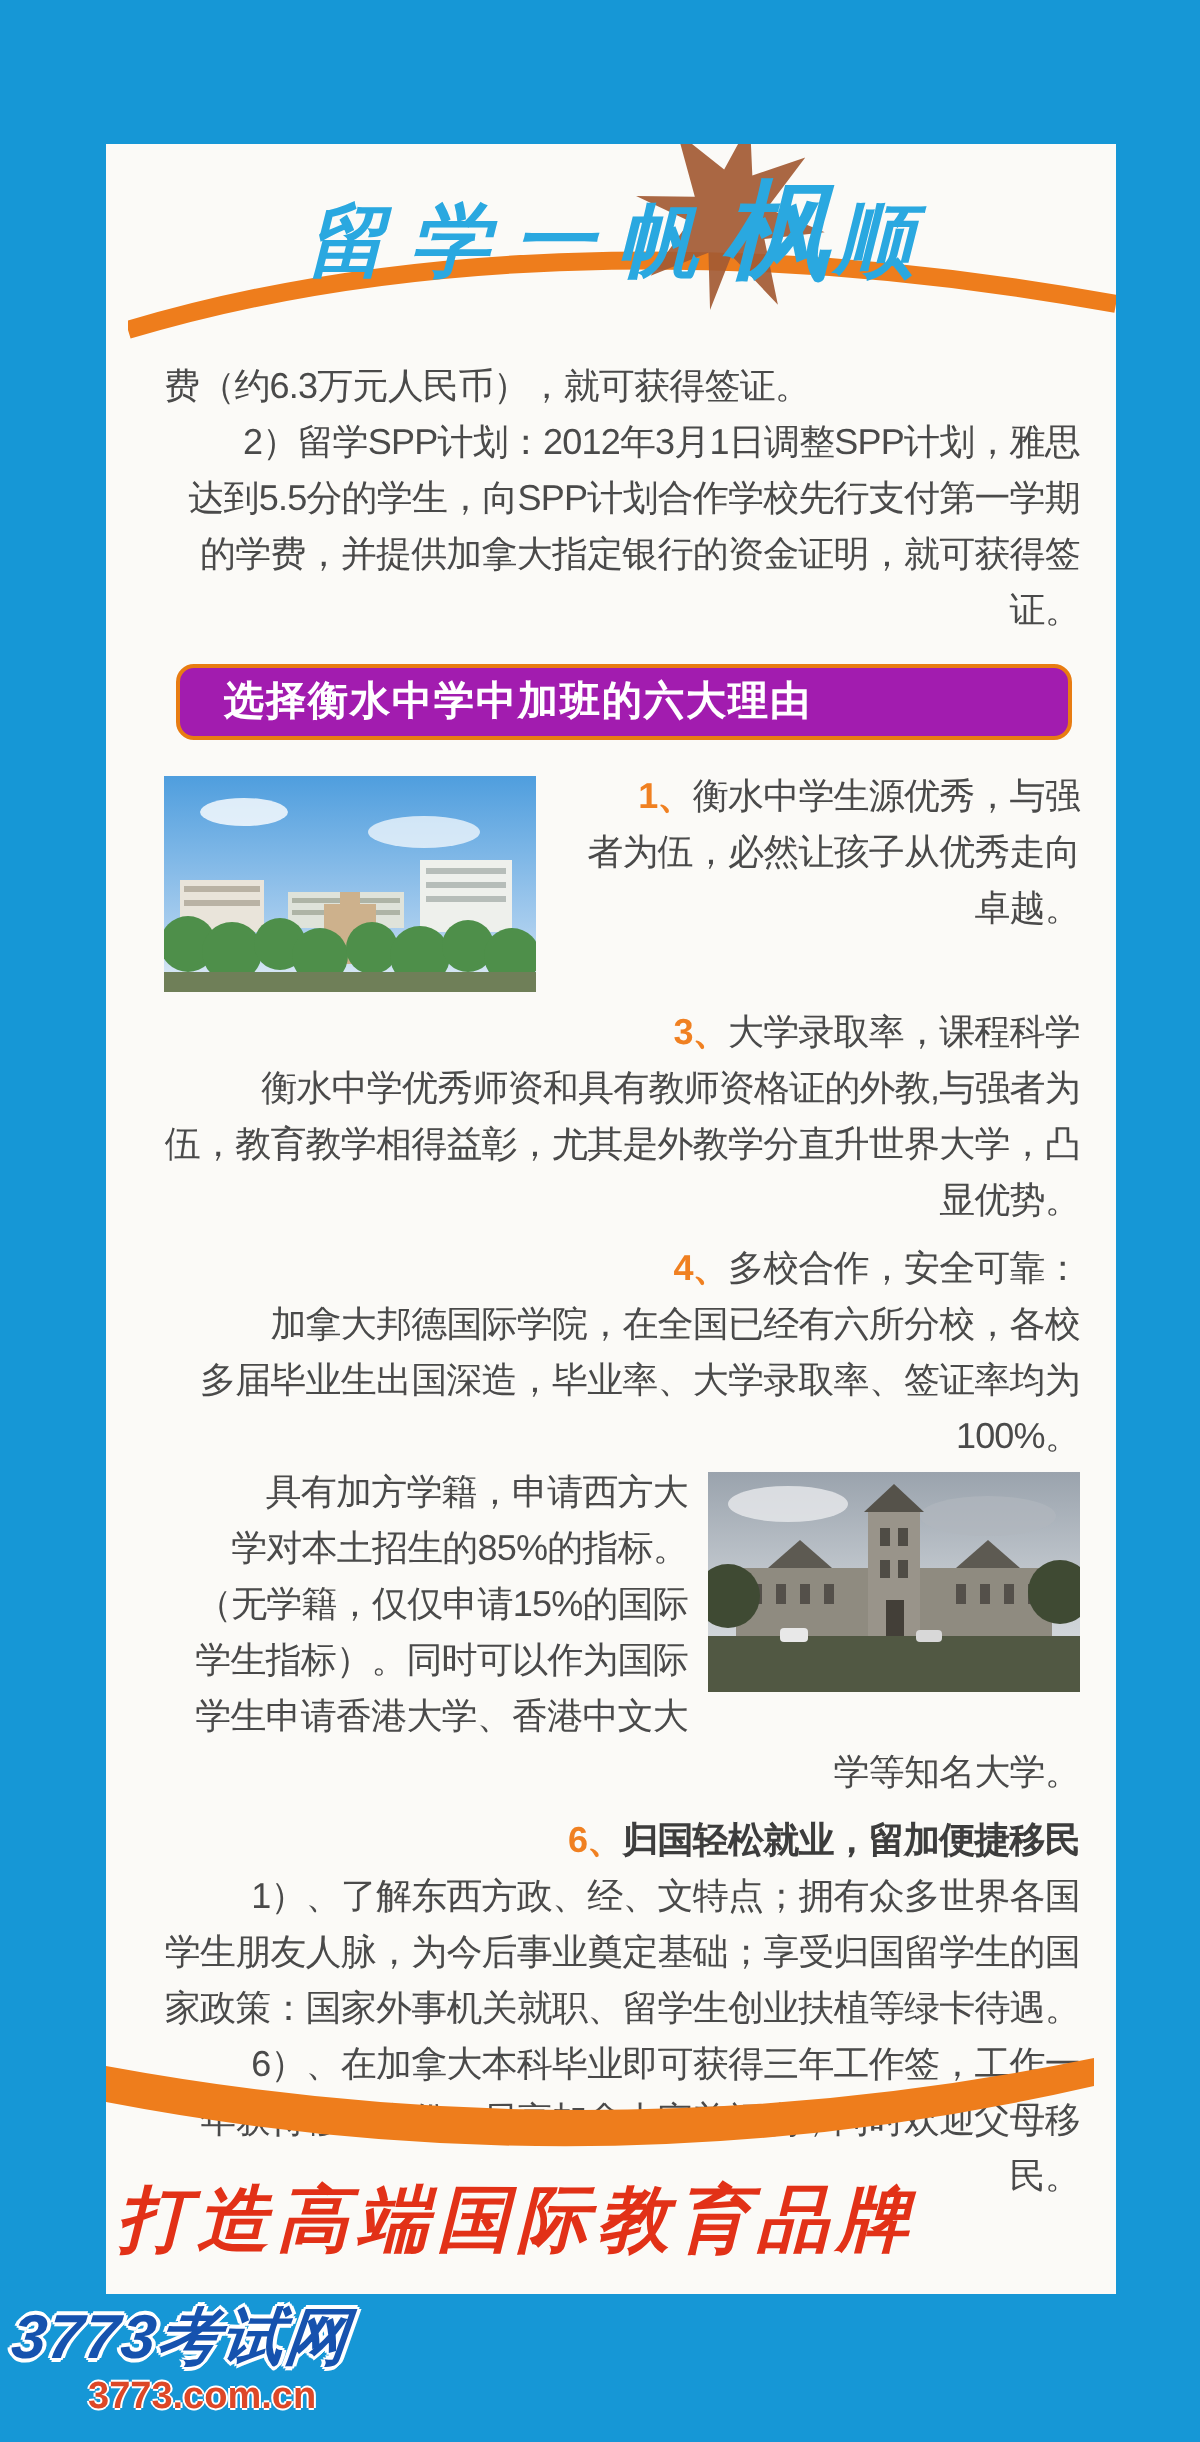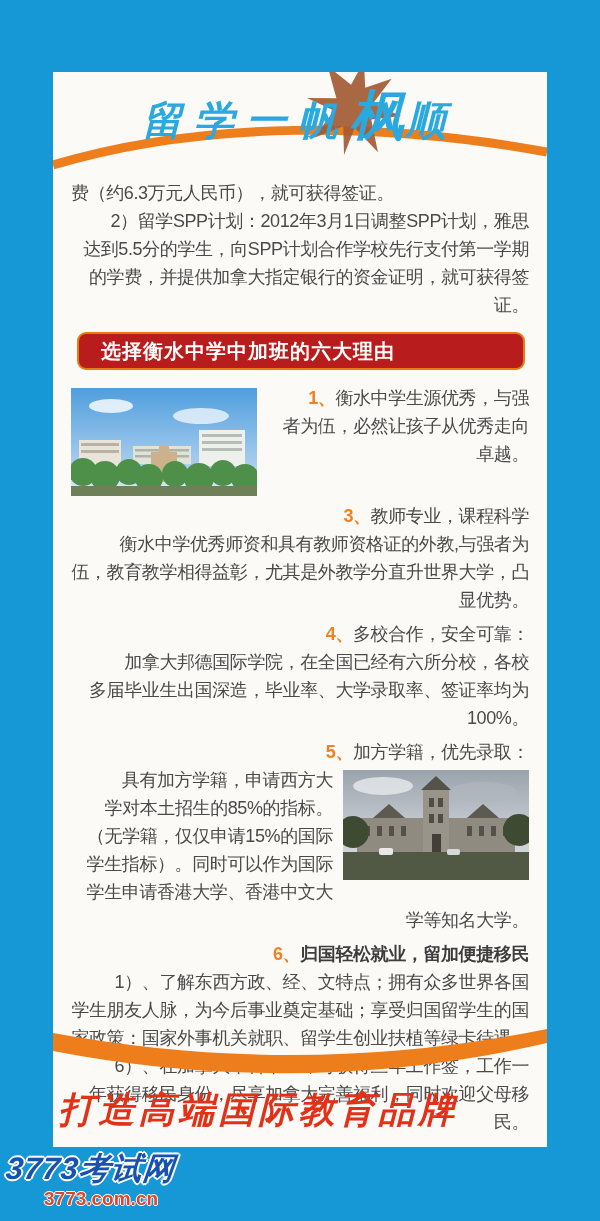--- a/index.html
+++ b/index.html
@@ -9,20 +9,21 @@
     position:relative;
     overflow:hidden;
     font-family:"Liberation Sans", sans-serif;
   }
   .card{
     position:absolute;
     left:53px;top:72px;
     width:494px;height:1075px;
     background:#fbfaf7;
     overflow:hidden;
+    padding-left:11px;
   }
   
   .title-row{
     position:relative;
     height:92px;
     text-align:center;
     padding-top:14px;
     box-sizing:border-box;
   }
   .title-text{
@@ -64,21 +65,21 @@
     line-height:28px;
     letter-spacing:-0.4px;
   }
   .content p{margin:0;}
   .indent{text-indent:2em;text-align:right;}
   .num{color:#f08021;font-weight:bold;}
   .intro{margin-top:15px;}
   
   .banner{
     margin:13px 4px 0 6px;
-    background:#b91c1c;
+    background:#a21caf;
     border:2px solid #e87c12;
     border-radius:9px;
     height:34px;
     line-height:34px;
     padding-left:22px;
     color:#ffffff;
     font-weight:bold;
     font-size:20px;
     letter-spacing:1px;
   }
@@ -213,27 +214,26 @@
           <circle cx="152" cy="85" r="13"></circle>
             <circle cx="174" cy="90" r="14"></circle>
         </g>
         <rect x="0" y="98" width="186" height="10" fill="#6f7f58"></rect>
       </svg>
       <div class="sec12-text">
         <p class="indent"><span class="num">1、</span><span>衡水中学生源优秀，与强者为伍，必然让孩子从优秀走向卓越。</span></p>
       </div>
     </div>
 
-    <p class="indent sec-head"><span class="num">3、</span><span>教师专业，课程科学</span></p>
+    <p class="indent sec-head"><span class="num">3、</span><span>大学录取率，课程科学</span></p>
     <p class="indent">衡水中学优秀师资和具有教师资格证的外教,与强者为伍，教育教学相得益彰，尤其是外教学分直升世界大学，凸显优势。</p>
 
     <p class="indent sec-head"><span class="num">4、</span><span>多校合作，安全可靠：</span></p>
     <p class="indent">加拿大邦德国际学院，在全国已经有六所分校，各校多届毕业生出国深造，毕业率、大学录取率、签证率均为100%。</p>
 
-    <p class="indent sec-head"><span class="num">5、</span><span>加方学籍，优先录取：</span></p>
     <div class="clearfix">
       <svg class="photo-univ" viewBox="0 0 186 110" preserveAspectRatio="none">
         <defs>
           <linearGradient id="sky2" x1="0" y1="0" x2="0" y2="1">
             <stop offset="0" stop-color="#9aa3ad"></stop>
               <stop offset="0.5" stop-color="#c3c9cf"></stop>
               <stop offset="1" stop-color="#dfe2e4"></stop>
           </linearGradient>
         </defs>
         <rect width="186" height="110" fill="url(#sky2)"></rect>

